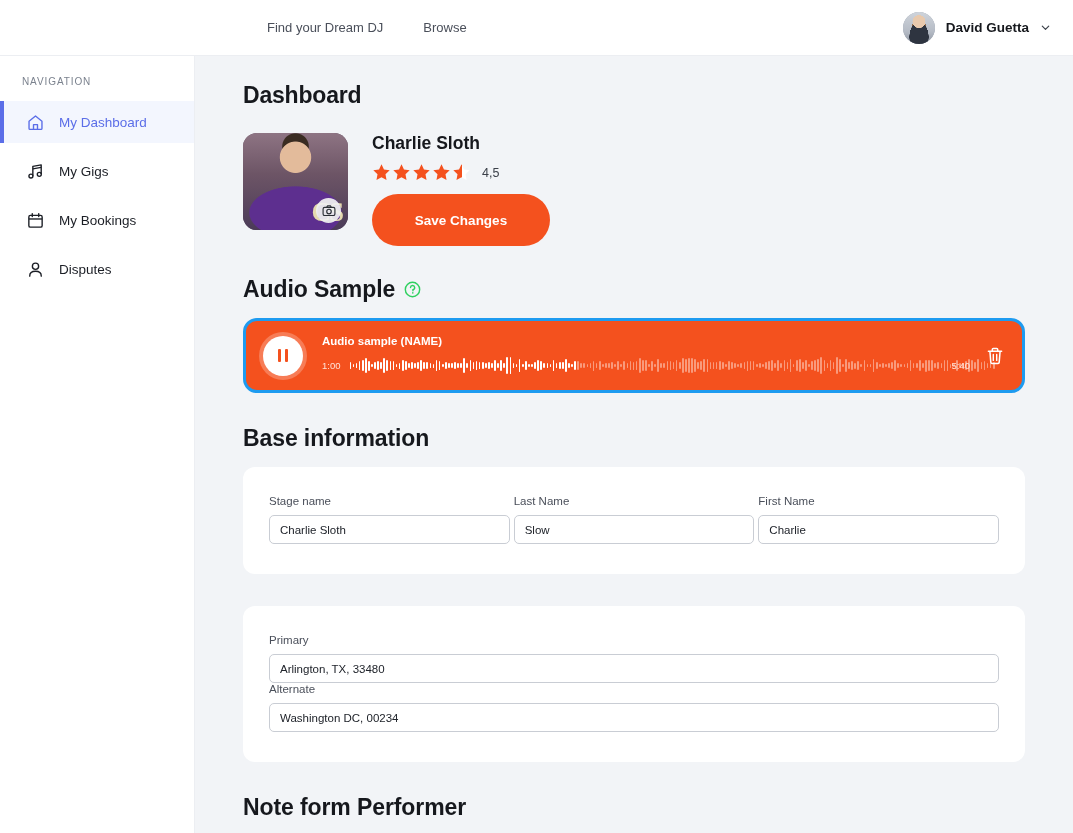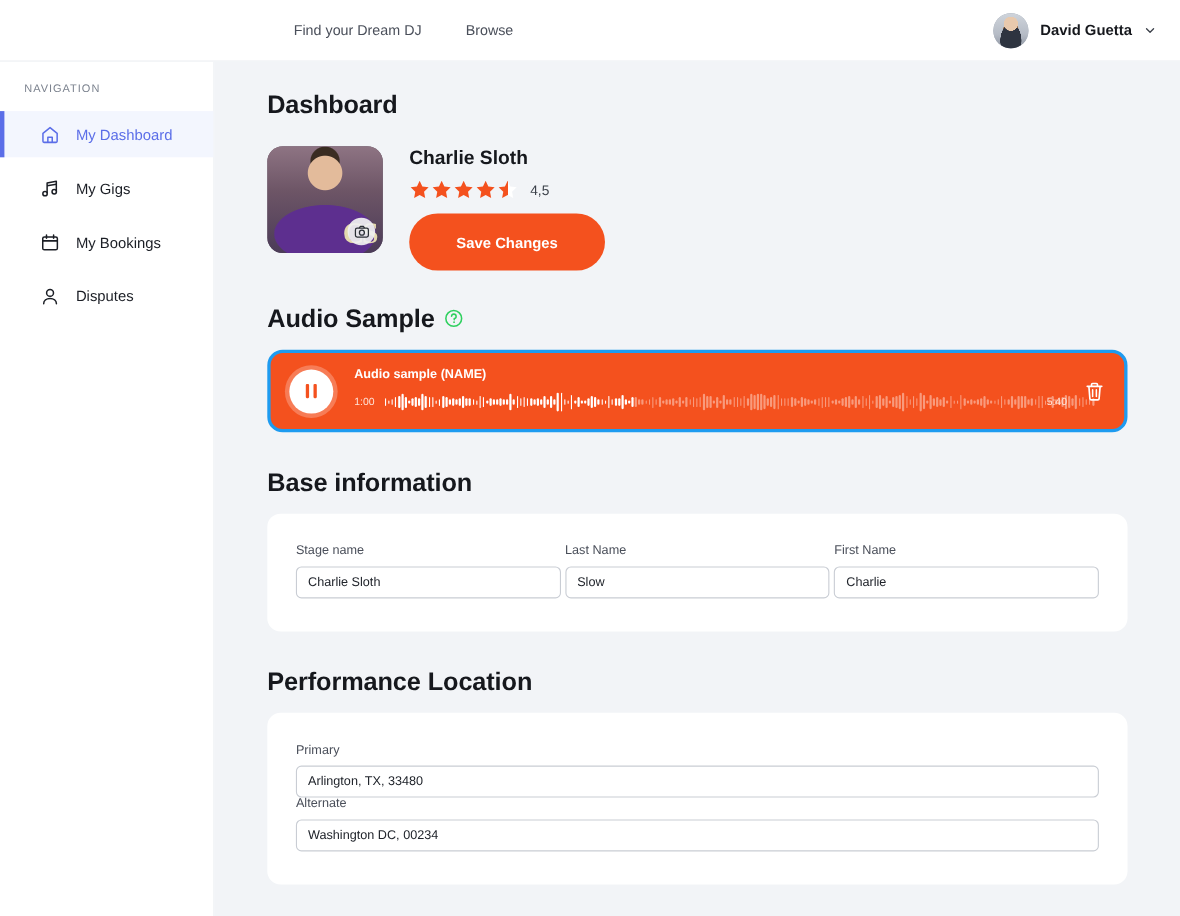--- a/index.html
+++ b/index.html
@@ -55,21 +55,21 @@
     width: 195px; min-width: 195px; background: #fff;
     border-right: 1px solid #eceef2;
     padding-top: 20px;
   }
   .nav-title {
     font-size: 10px; letter-spacing: 0.9px; color: #7b828e;
     padding: 0 0 14px 22px; text-transform: uppercase;
   }
   .nav-item {
     display: flex; align-items: center; gap: 14px;
-    height: 42px; padding-left: 32px;
+    height: 42px; padding-left: 22px;
     font-size: 13.5px; color: #1b1e25;
     border-left: 4px solid transparent;
     cursor: pointer;
   }
   .nav-item .ic { width: 19px; height: 19px; flex: none; color: #1b1e25; }
   .nav-item.active {
     background: #f3f6fe; border-left-color: #5b6ee8; color: #5b6ee8;
   }
   .nav-item.active .ic { color: #5b6ee8; }
   .nav-spacer { height: 7px; }
@@ -548,23 +548,20 @@
             <label>Last Name</label>
             <input type="text" value="Slow" style="">
           </div>
           <div class="field">
             <label>First Name</label>
             <input type="text" value="Charlie" style="">
           </div>
         </div>
       </div>
 
-      <div class="sec-head">
-        <h2>Performance Location</h2>
-      </div>
       <div class="card">
         <div class="field">
           <label>Primary</label>
           <input type="text" value="Arlington, TX, 33480" style="">
         </div>
         <div class="field field-stack">
           <label>Alternate</label>
           <input type="text" value="Washington DC, 00234" style="">
         </div>
       </div>

